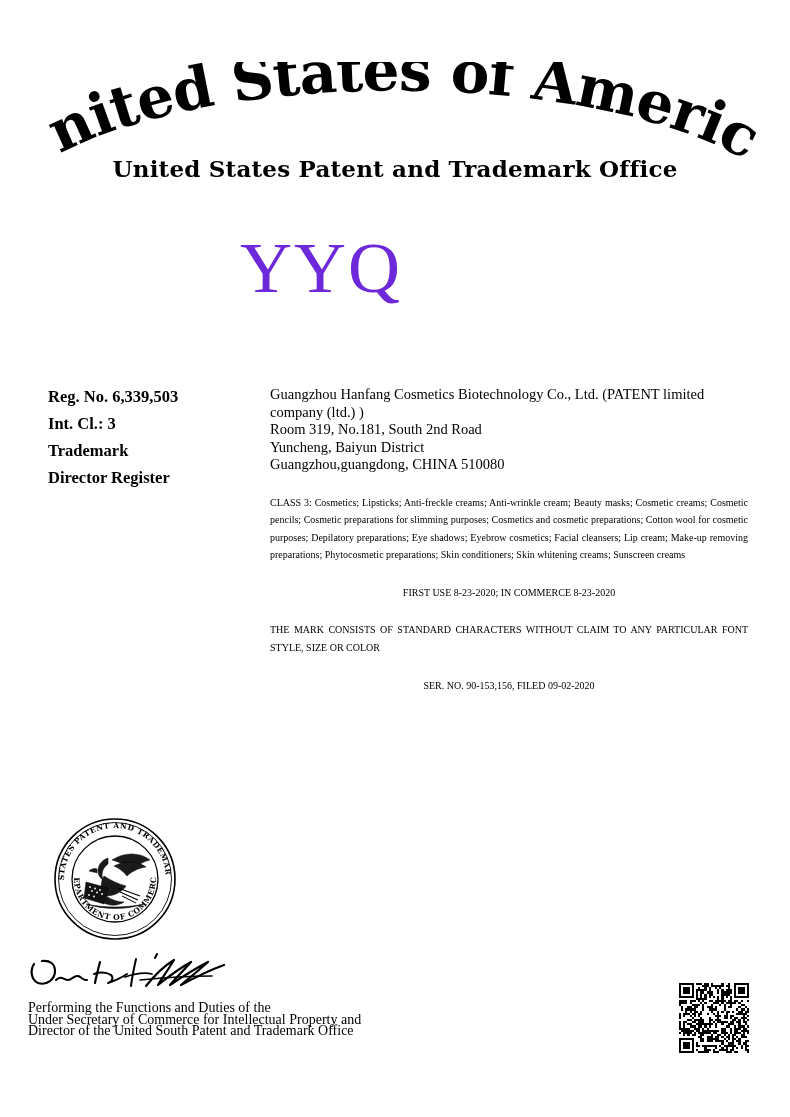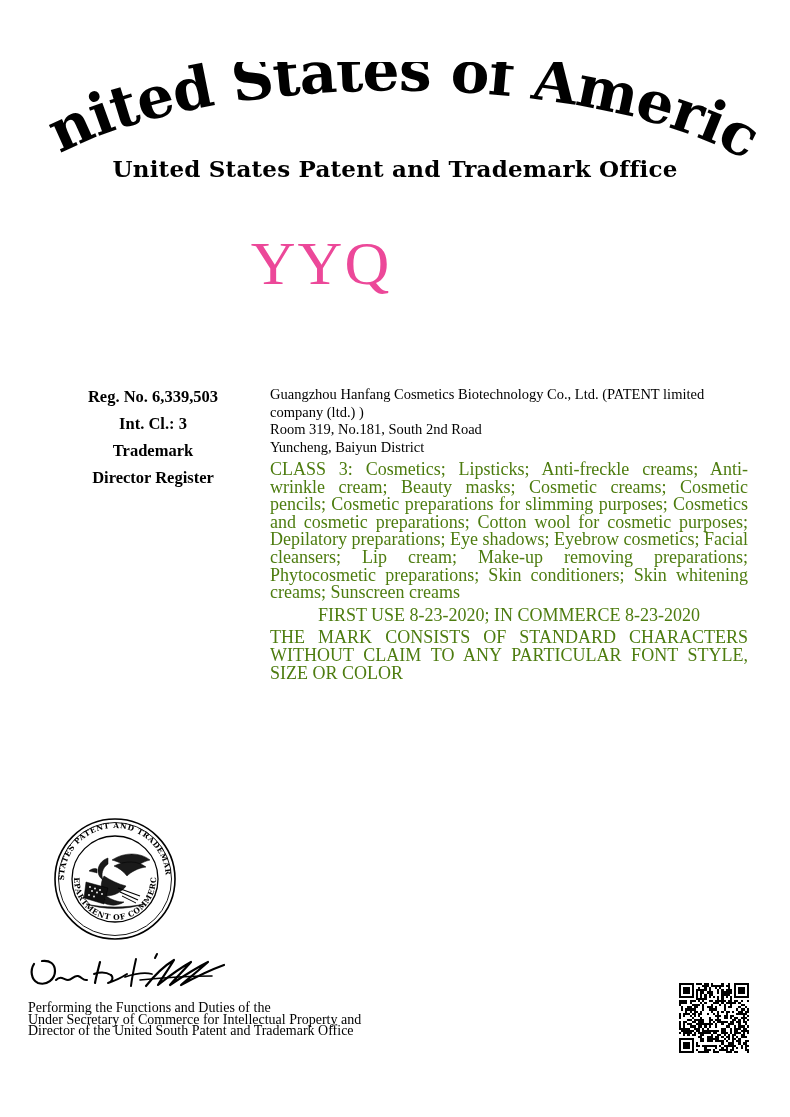--- a/index.html
+++ b/index.html
@@ -48,33 +48,32 @@
   }
 
   
   #mark-display {
     position: absolute;
     left: 0;
     top: 232px;
     width: 642px;
     text-align: center;
     font-family: "Liberation Serif", "DejaVu Serif", serif;
-    font-size: 62px;
+    font-size: 72px;
     line-height: 1;
     letter-spacing: 2px;
-    color: #ec4899;
+    color: #6d28d9;
   }
 
   
   #reg-column {
     position: absolute;
     left: 48px;
     top: 383px;
     width: 210px;
-    text-align: center;
   }
   #reg-column .reg-line {
     font-family: "Liberation Serif", "DejaVu Serif", serif;
     font-weight: 700;
     font-size: 16.5px;
     line-height: 27px;
     color: #000;
     white-space: nowrap;
   }
 
@@ -87,24 +86,24 @@
   }
   .owner-line {
     font-size: 14.5px;
     line-height: 17.5px;
     color: #000;
   }
   .owner-line.wrap {
     line-height: 17.5px;
   }
   .body-para {
-    font-size: 18px;
+    font-size: 10px;
     line-height: 17.6px;
-    color: #4d7c0f;
-    margin-top: 5px;
+    color: #000000;
+    margin-top: 20px;
     text-align: justify;
     text-justify: inter-word;
   }
   .body-para.last-not-justified {
     text-align: center;
   }
   .para-justify {
     text-align: justify;
     text-justify: inter-word;
   }
@@ -175,28 +174,30 @@
   <div class="reg-line">Trademark</div>
   <div class="reg-line">Director Register</div>
 </div>
 
 <div id="content-column">
 
   <div>
     <div class="owner-line wrap">Guangzhou Hanfang Cosmetics Biotechnology Co., Ltd.  (PATENT limited company (ltd.) )</div>
     <div class="owner-line">Room 319, No.181, South 2nd Road</div>
     <div class="owner-line">Yuncheng, Baiyun District</div>
+    <div class="owner-line">Guangzhou,guangdong, CHINA 510080</div>
   </div>
 
   <div class="body-para para-justify">CLASS 3: Cosmetics; Lipsticks; Anti-freckle creams; Anti-wrinkle cream; Beauty masks; Cosmetic creams; Cosmetic pencils; Cosmetic preparations for slimming purposes; Cosmetics and cosmetic preparations; Cotton wool for cosmetic purposes; Depilatory preparations; Eye shadows; Eyebrow cosmetics; Facial cleansers; Lip cream; Make-up removing preparations; Phytocosmetic preparations; Skin conditioners; Skin whitening creams; Sunscreen creams</div>
 
   <div class="body-para last-not-justified">FIRST USE 8-23-2020; IN COMMERCE 8-23-2020</div>
 
   <div class="body-para para-justify">THE MARK CONSISTS OF STANDARD CHARACTERS WITHOUT CLAIM TO ANY PARTICULAR FONT STYLE, SIZE OR COLOR</div>
 
+  <div class="body-para last-not-justified">SER. NO. 90-153,156, FILED 09-02-2020</div>
 
 </div>
 
 <div id="uspto-seal">
   <svg width="126" height="126" viewBox="0 0 126 126" xmlns="http://www.w3.org/2000/svg">
     <defs>
       <path id="sealOuterTop" d="M 12,63 A 51,51 0 0 1 114,63" fill="none"></path>
       <path id="sealInnerBottom" d="M 22,63 A 41,41 0 0 0 104,63" fill="none"></path>
     </defs>
     <circle cx="63" cy="63" r="60" fill="none" stroke="#000" stroke-width="1.6"></circle>

